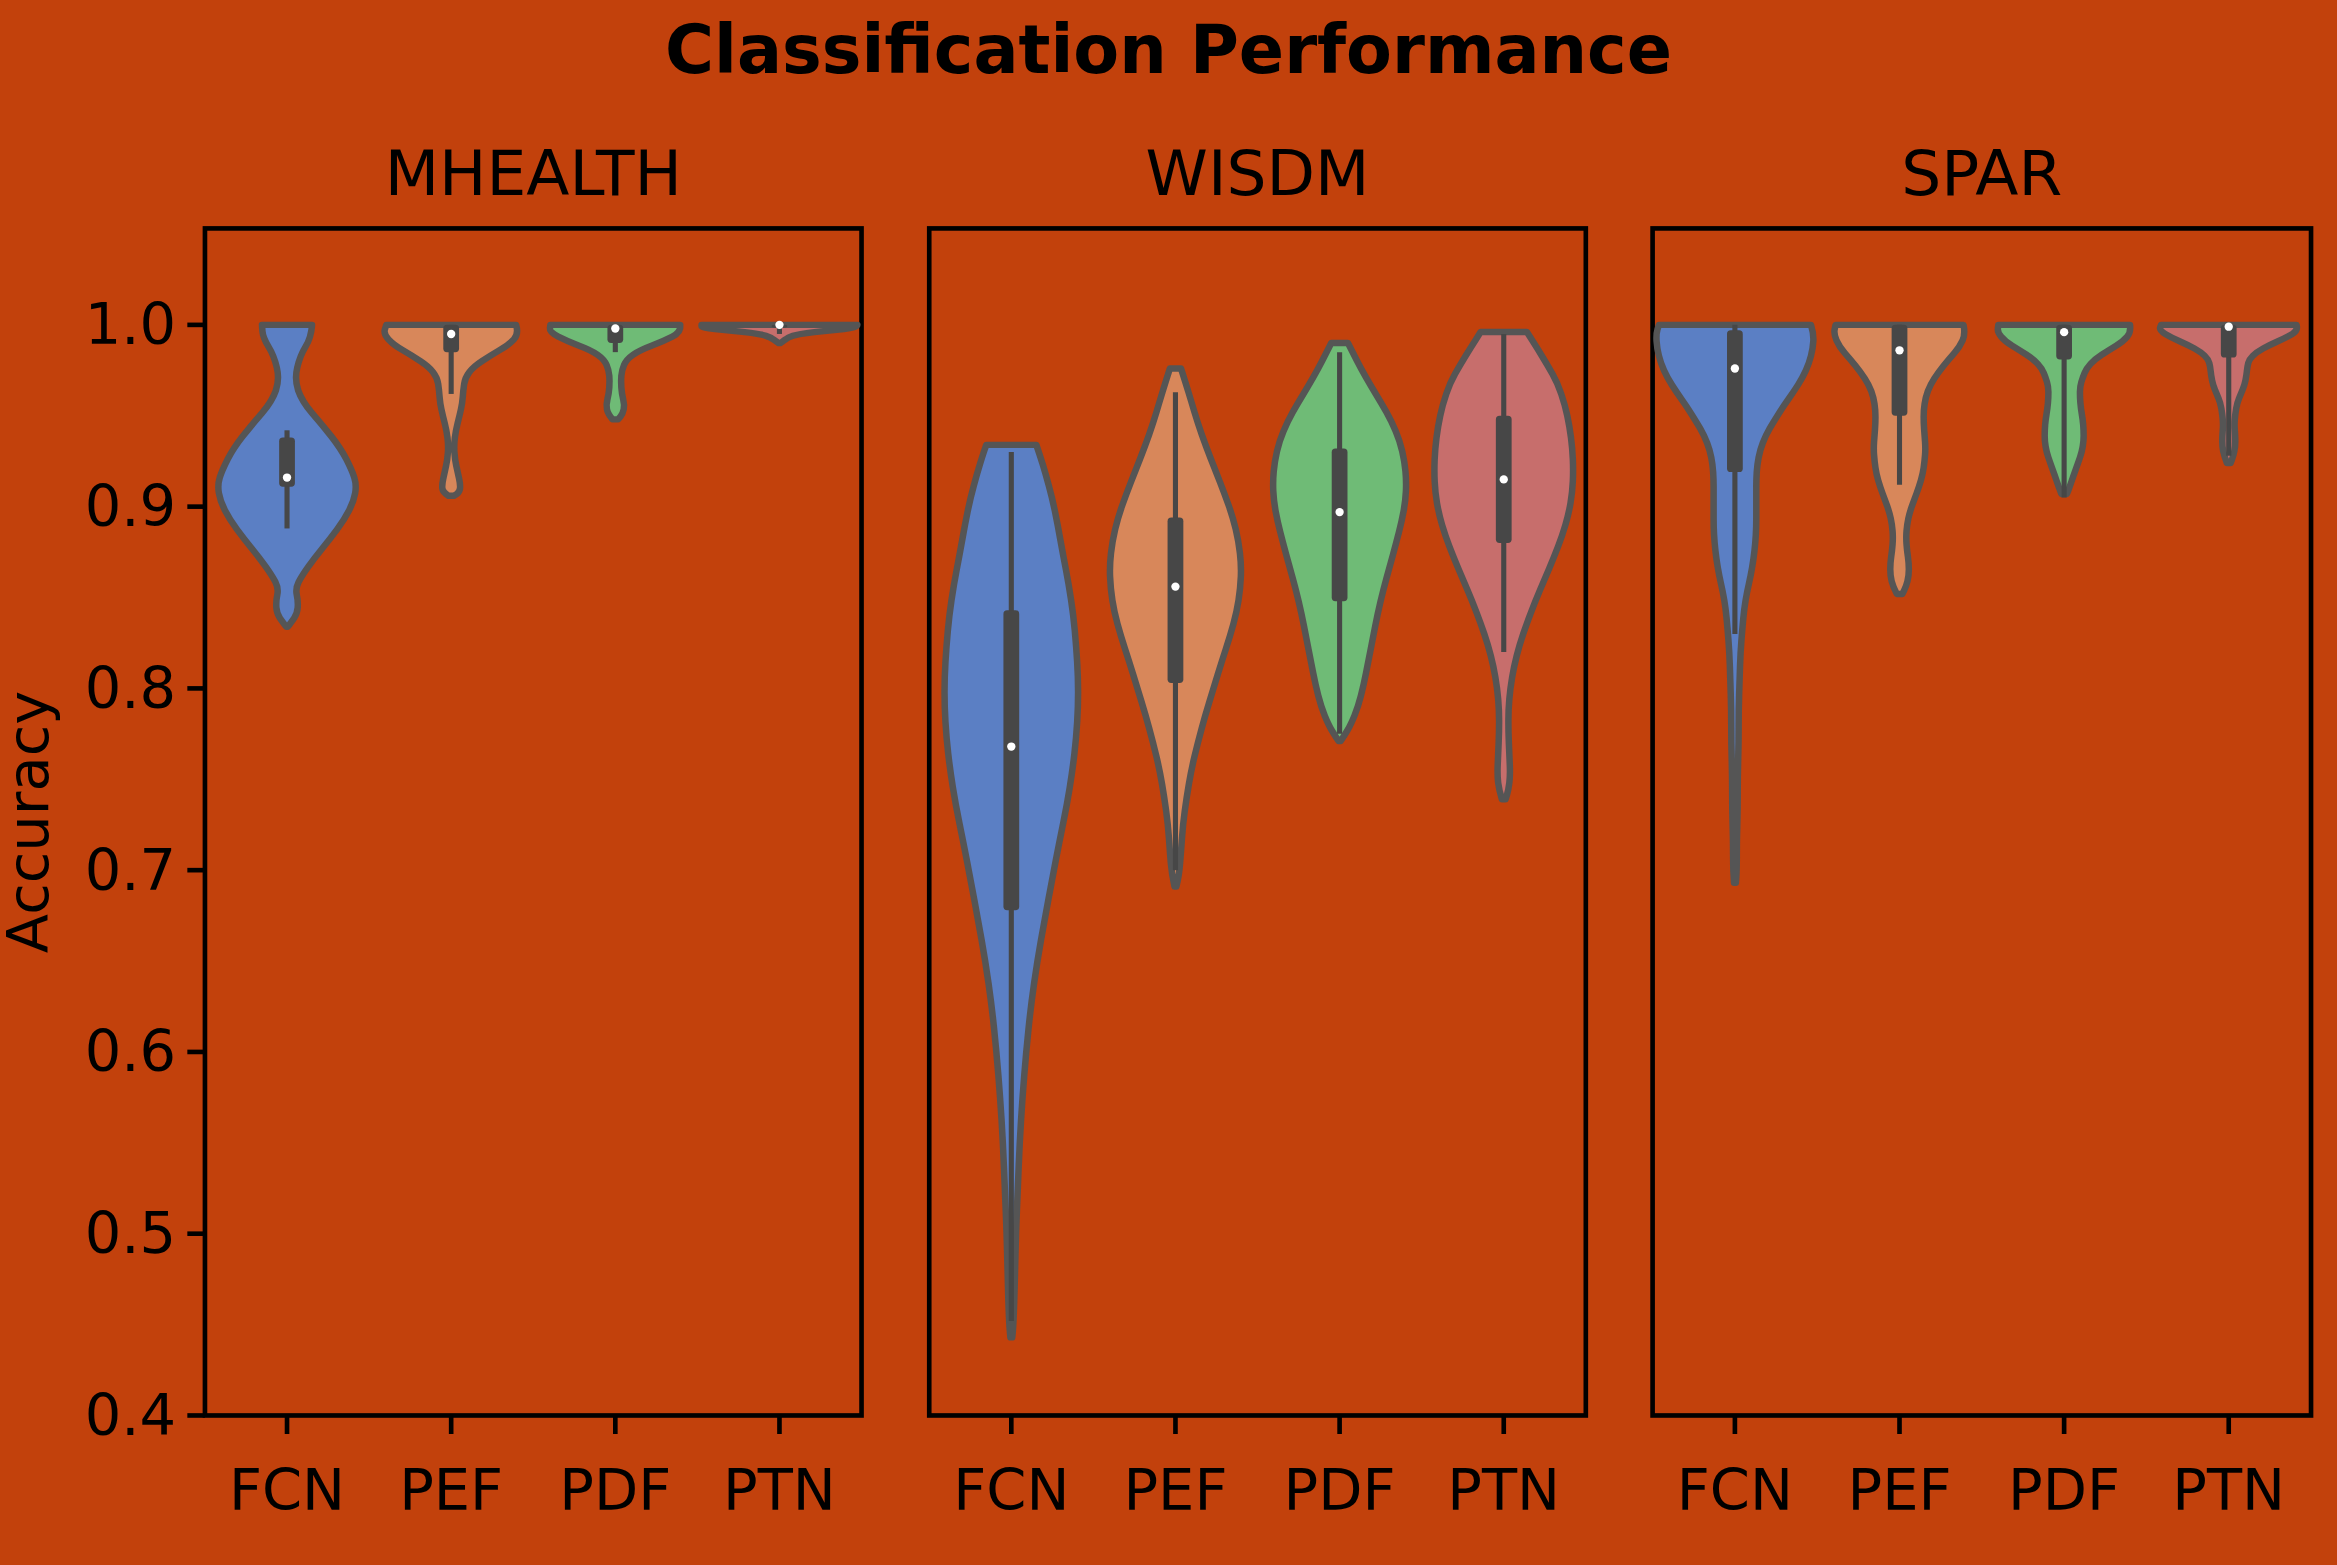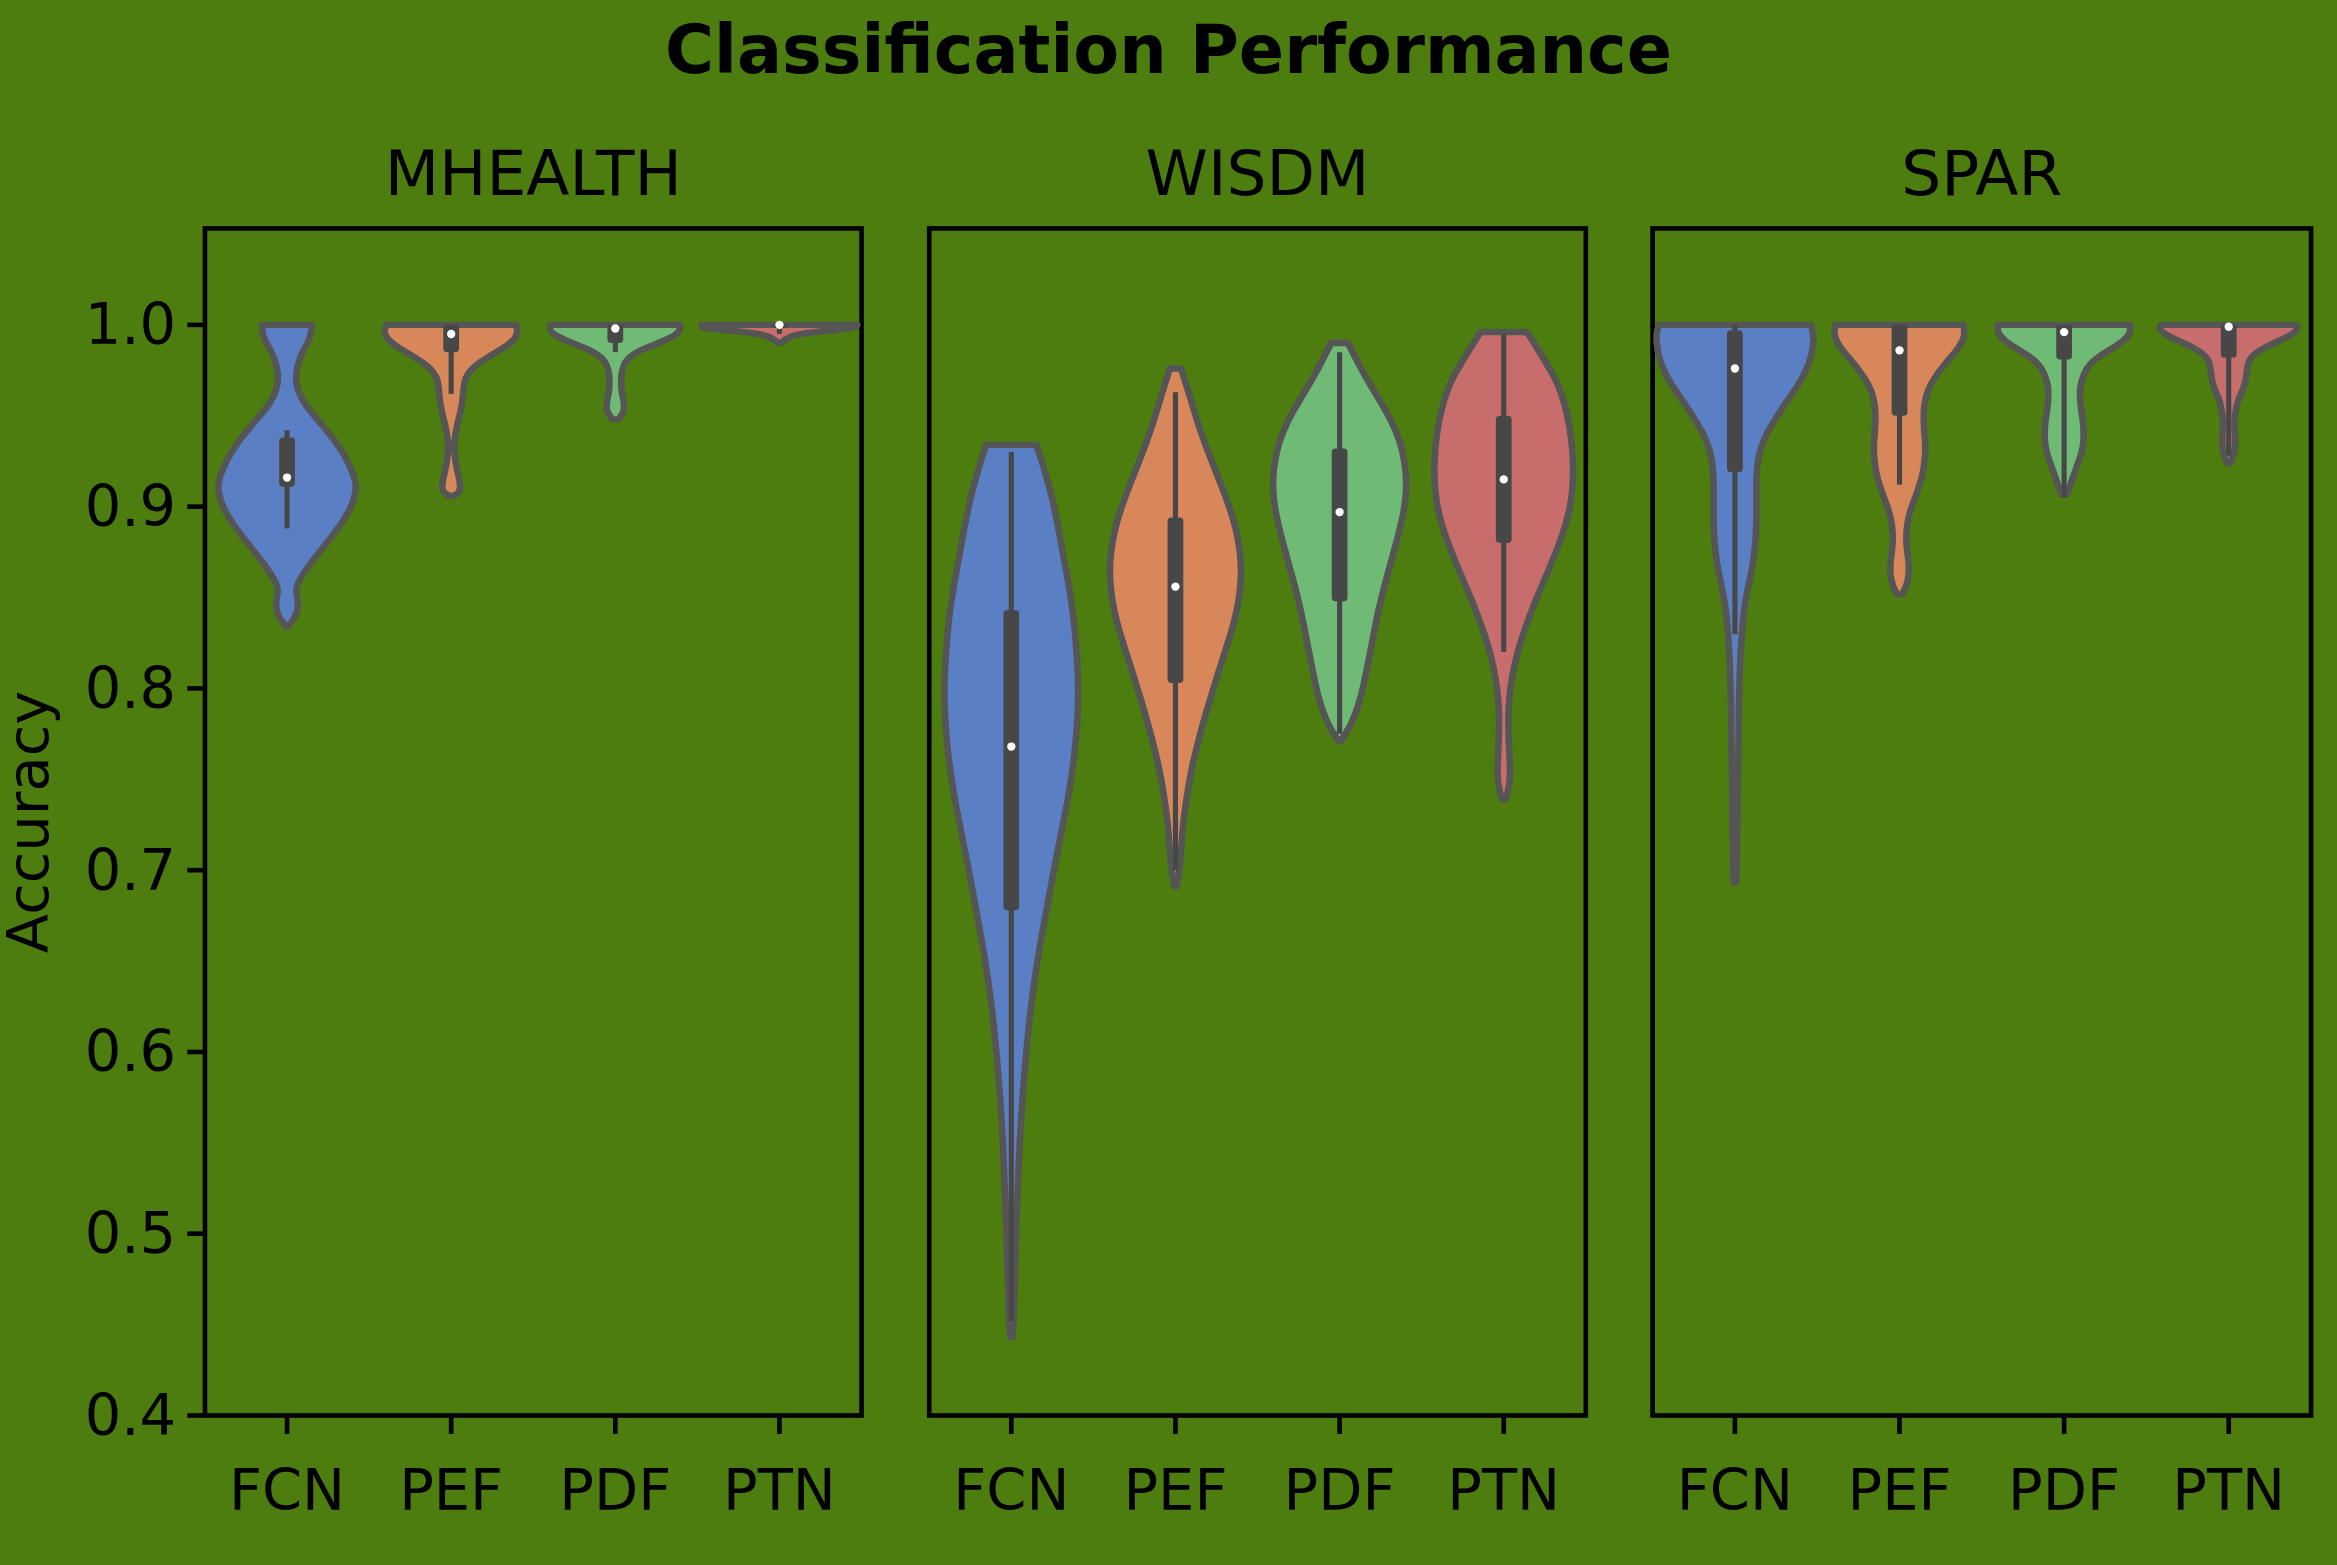--- a/index.html
+++ b/index.html
@@ -1,19 +1,19 @@
 <!DOCTYPE html>
 <html style="font-size:15px"><head>
 <meta charset="utf-8">
 <style>
   html,body{margin:0;padding:0;background:#ffffff;}
   .figure{
     position:relative;
     width:2337px;height:1566px;
-    background:#4d7c0f;
+    background:#c2410c;
     font-family:"DejaVu Sans","Liberation Sans",sans-serif;
     overflow:hidden;
   }
   svg text{font-family:"DejaVu Sans","Liberation Sans",sans-serif;}
   #main-title{font-size:72px;font-weight:bold;fill:#000;}
   #y-axis-label{font-size:62px;fill:#000;}
 </style>
 </head>
 <body>
 

